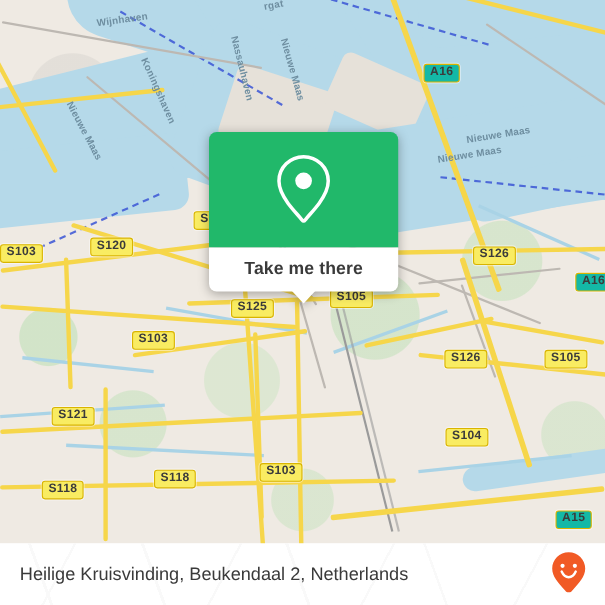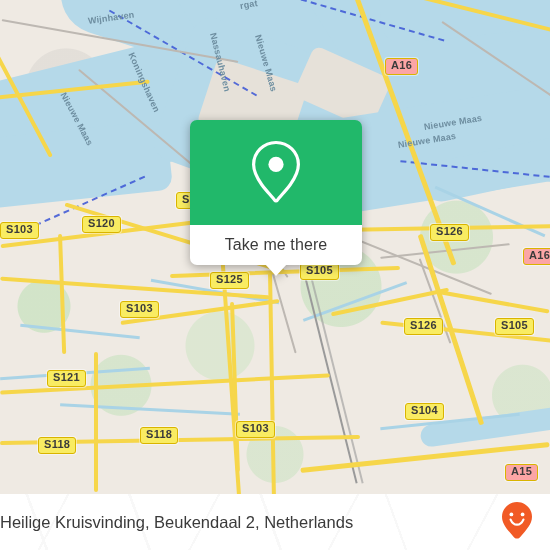--- a/index.html
+++ b/index.html
@@ -51,51 +51,51 @@
   
   .wlabel{position:absolute;color:#6e8ea0;font-size:9px;font-weight:600;white-space:nowrap;
           letter-spacing:.2px;font-family:"Liberation Sans", sans-serif;}
 
   
   .shield{position:absolute;display:inline-flex;align-items:center;justify-content:center;
     background:#f9ec62;border:1.6px solid #d9b400;border-radius:3px;
     color:#3b3b3b;font-size:11px;font-weight:700;letter-spacing:.3px;
     padding:1px 5px 2px;line-height:1.05;white-space:nowrap;
     box-shadow:0 0 0 1px rgba(255,255,255,.45);}
-  .shield.motor{background:#fca5a5;border-color:#d9b400;}
+  .shield.motor{background:#14b8a6;border-color:#d9b400;}
 
   
   .popup{position:absolute;left:190px;top:120px;width:172px;
          border-radius:7px;overflow:visible;
          filter:drop-shadow(0 2px 5px rgba(0,0,0,.32));}
   .popup-top{background:#21b86a;height:105px;border-radius:7px 7px 0 0;
              display:flex;align-items:center;justify-content:center;}
   .popup-bottom{background:#ffffff;height:40px;border-radius:0 0 7px 7px;
-                display:flex;align-items:center;justify-content:center;}
+                display:flex;align-items:center;justify-content:center;font-weight:bold;}
   .popup-label{color:#3a3a3a;font-size:16px;letter-spacing:.1px;}
   .popup-tip{position:absolute;left:50%;bottom:-11px;transform:translateX(-50%);
              width:0;height:0;border-left:11px solid transparent;border-right:11px solid transparent;
              border-top:12px solid #ffffff;}
   .pin-svg{display:block;}
 
   
   .attrib{position:absolute;left:0;top:466px;width:550px;height:26px;
           background:rgba(255,255,255,.72);display:flex;align-items:center;}
   .attrib span{font-size:12.5px;color:#3c3c3c;padding-left:10px;letter-spacing:.1px;}
 
   
   .footer{position:absolute;left:0;top:494px;width:550px;height:56px;background:#ffffff;
           display:flex;align-items:center;justify-content:space-between;
           overflow:hidden;}
   .footer-bg{position:absolute;inset:0;opacity:.05;
     background:
       linear-gradient(70deg,transparent 0 8%,#8a8a8a 8% 8.5%,transparent 8.5% 26%,#8a8a8a 26% 26.5%,transparent 26.5% 49%,#8a8a8a 49% 49.5%,transparent 49.5% 71%,#8a8a8a 71% 71.4%,transparent 71.4% 100%),
       linear-gradient(-62deg,transparent 0 14%,#8a8a8a 14% 14.4%,transparent 14.4% 38%,#8a8a8a 38% 38.4%,transparent 38.4% 62%,#8a8a8a 62% 62.4%,transparent 62.4% 88%,#8a8a8a 88% 88.4%,transparent 88.4% 100%);
   }
-  .footer-address{position:relative;font-size:16.5px;color:#3a3a3a;letter-spacing:0;}
+  .footer-address{position:relative;font-size:16.5px;color:#3a3a3a;padding-left:18px;letter-spacing:0;}
   .brand{position:relative;display:flex;align-items:center;padding-right:16px;gap:1px;}
   .brand-word{font-size:31px;font-weight:700;color:#26262b;letter-spacing:-1.2px;line-height:1;}
 </style>
 </head>
 <body>
 
 <div class="screen">
 
   <div class="map">
     <div class="map-base"></div>
@@ -177,21 +177,21 @@
         <div class="shield" style="left: 82px; top: 216px;">S120</div>
         <div class="shield" style="left: 176px; top: 192px;">S1</div>
         <div class="shield" style="left: 210px; top: 272px;">S125</div>
         <div class="shield" style="left: 300px; top: 263px;">S105</div>
         <div class="shield" style="left: 430px; top: 224px;">S126</div>
         <div class="shield motor" style="left: 523px; top: 248px;">A16</div>
         <div class="shield" style="left: 120px; top: 301px;">S103</div>
         <div class="shield" style="left: 404px; top: 318px;">S126</div>
         <div class="shield" style="left: 495px; top: 318px;">S105</div>
         <div class="shield" style="left: 47px; top: 370px;">S121</div>
-        <div class="shield" style="left: 405px; top: 403px;">S104</div>
+        <div class="shield" style="left: 405px; top: 389px;">S104</div>
         <div class="shield" style="left: 140px; top: 427px;">S118</div>
         <div class="shield" style="left: 236px; top: 421px;">S103</div>
         <div class="shield" style="left: 38px; top: 437px;">S118</div>
         <div class="shield motor" style="left: 505px; top: 464px;">A15</div>
       </div>
 
     <div class="popup">
       <div class="popup-top">
         <span>
           <svg class="pin-svg" width="58" height="70" viewBox="0 0 58 70" aria-hidden="true">

